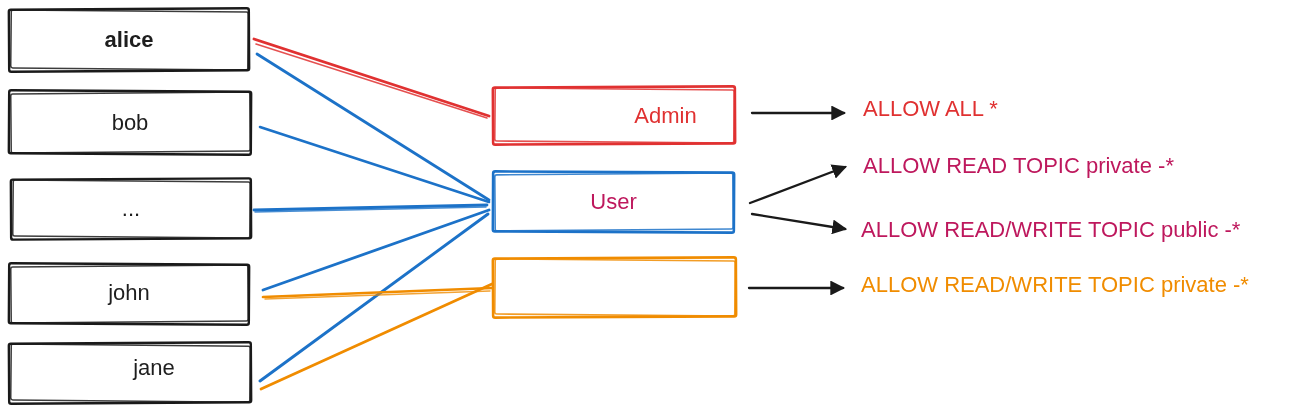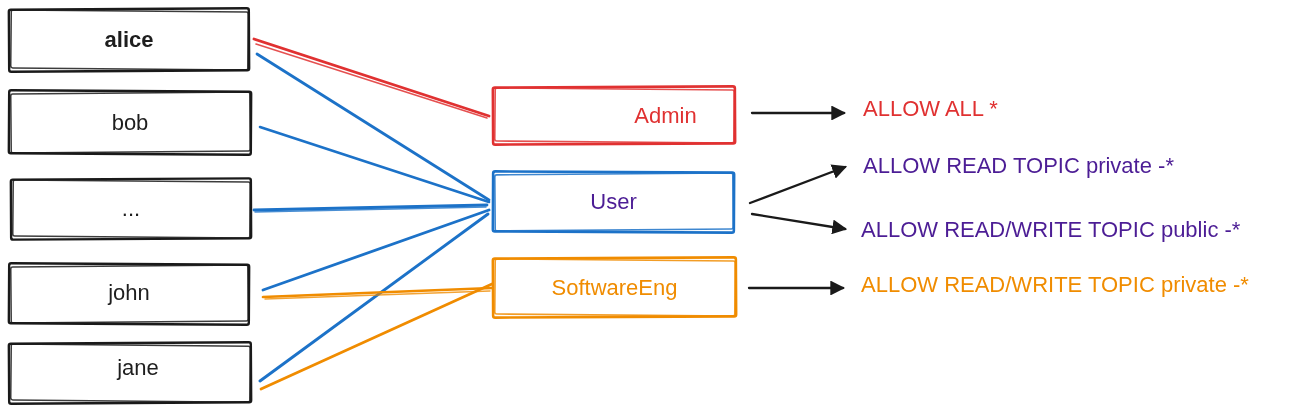--- a/index.html
+++ b/index.html
@@ -23,21 +23,21 @@
     pointer-events: none;
   }
   .perm-label {
     position: absolute;
     font-size: 22px;
     line-height: 26px;
     white-space: nowrap;
     pointer-events: none;
   }
   .c-red    { color: #e03131; }
-  .c-blue   { color: #4c1d95; }
+  .c-blue   { color: #be185d; }
   .c-orange { color: #f08c00; }
 </style>
 </head>
 <body>
 
 <div class="canvas">
 
   <svg class="layer" width="1305" height="415" viewBox="0 0 1305 415">
     <defs>
       <marker id="arrowhead" viewBox="0 0 10 10" refX="8.5" refY="5" markerWidth="6.5" markerHeight="6.5" orient="auto-start-reverse">
@@ -118,24 +118,23 @@
     </g>
     <g>
       <line x1="749" y1="288" x2="843" y2="288" stroke="#1a1a1a" stroke-width="2.3" stroke-linecap="round" marker-end="url(#arrowhead)"></line>
     </g>
   </svg>
 
   <div class="node-label" style="left:8px; top:8px; width:242px; height:64px;font-weight:bold;">alice</div>
   <div class="node-label" style="left:8px; top:90px; width:244px; height:65px;">bob</div>
   <div class="node-label" style="left:10px; top:178px; width:242px; height:62px;">...</div>
   <div class="node-label" style="left:8px; top:263px; width:242px; height:60px;">john</div>
-  <div class="node-label" style="left:8px; top:342px; width:244px; height:51px;padding-left:8px;">jane</div>
+  <div class="node-label" style="left:24px; top:342px; width:244px; height:51px;padding-left:8px;">jane</div>
 
   <div class="node-label c-red" style="left:492px; top:86px; width:259px; height:59px;margin-left:44px;">Admin</div>
   <div class="node-label c-blue" style="left:492px; top:171px; width:243px; height:62px;">User</div>
-  <div class="node-label c-orange" style="left:492px; top:257px; width:245px; height:61px;">SoftwareEng</div>
 
   <div class="perm-label c-red" style="left:863px; top:96px;">ALLOW ALL *</div>
   <div class="perm-label c-blue" style="left:863px; top:153px;">ALLOW READ TOPIC private -*</div>
   <div class="perm-label c-blue" style="left:861px; top:217px;">ALLOW READ/WRITE TOPIC public -*</div>
   <div class="perm-label c-orange" style="left:861px; top:272px;">ALLOW READ/WRITE TOPIC private -*</div>
 
 </div>
 
 </body></html>

